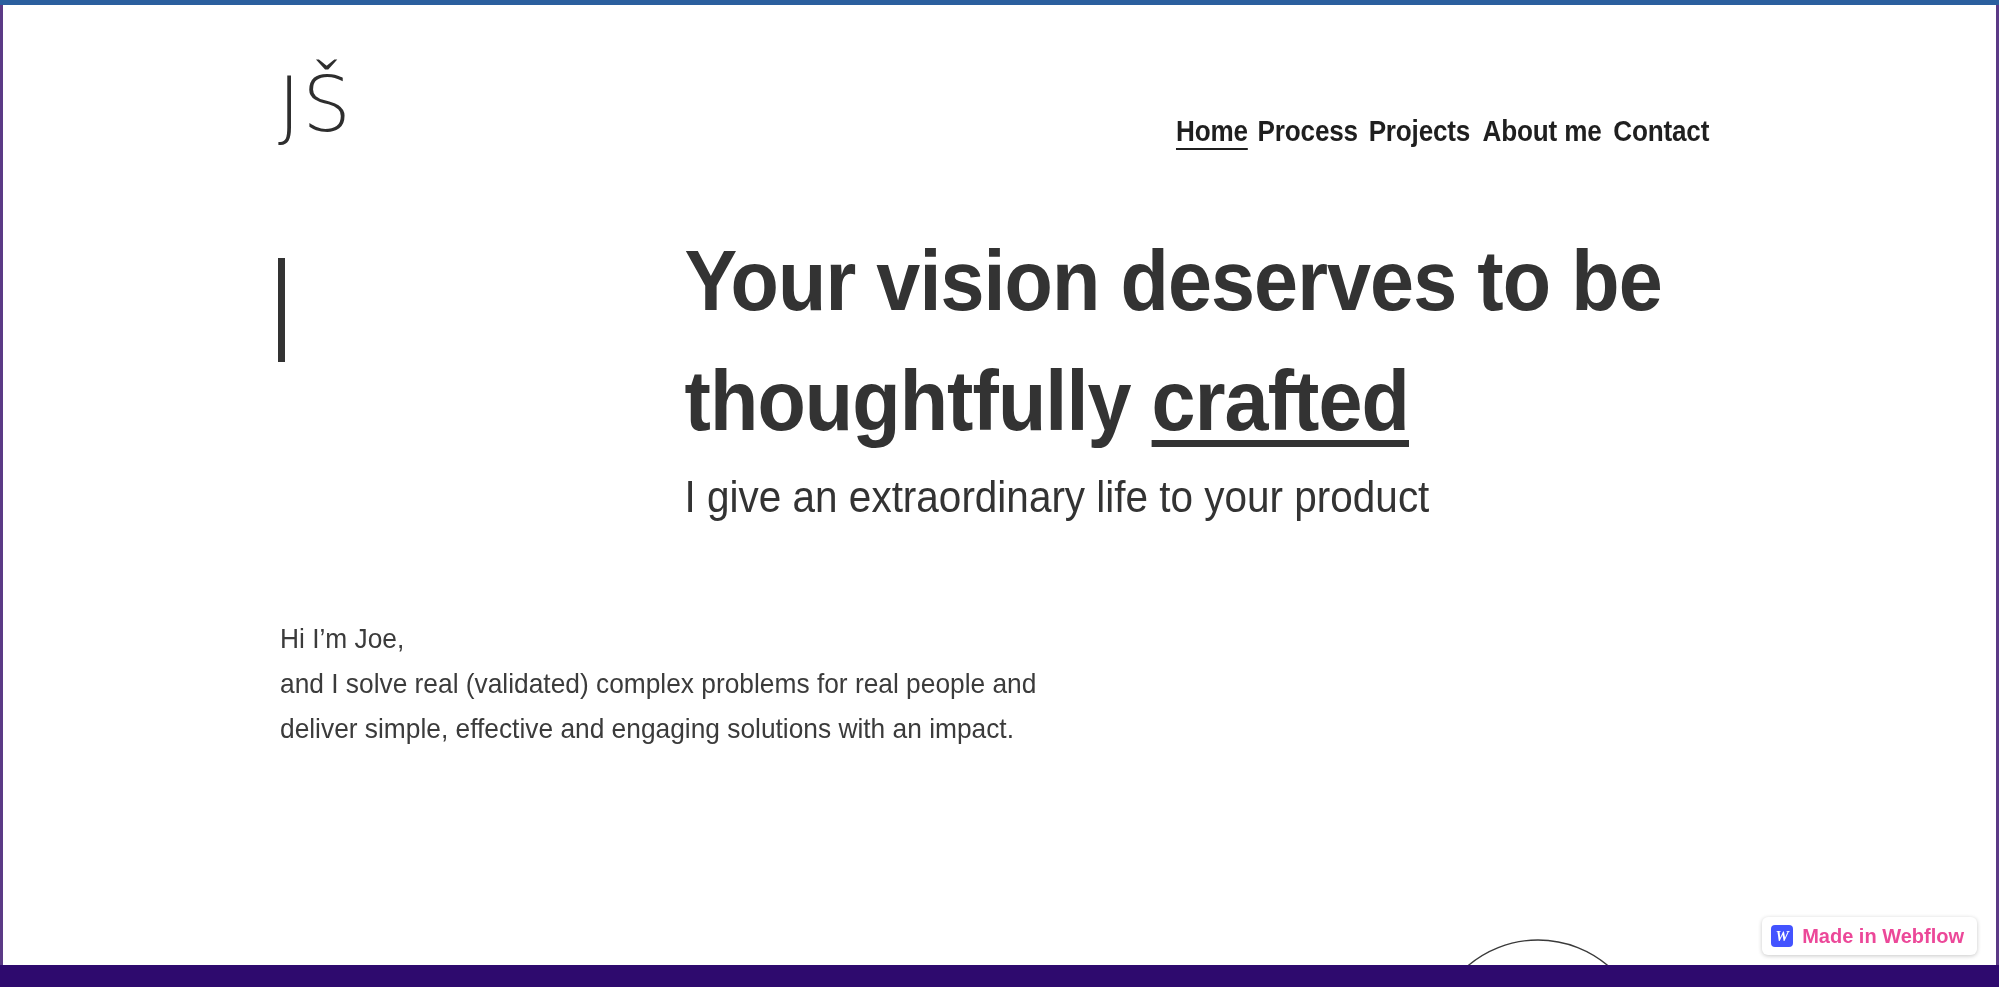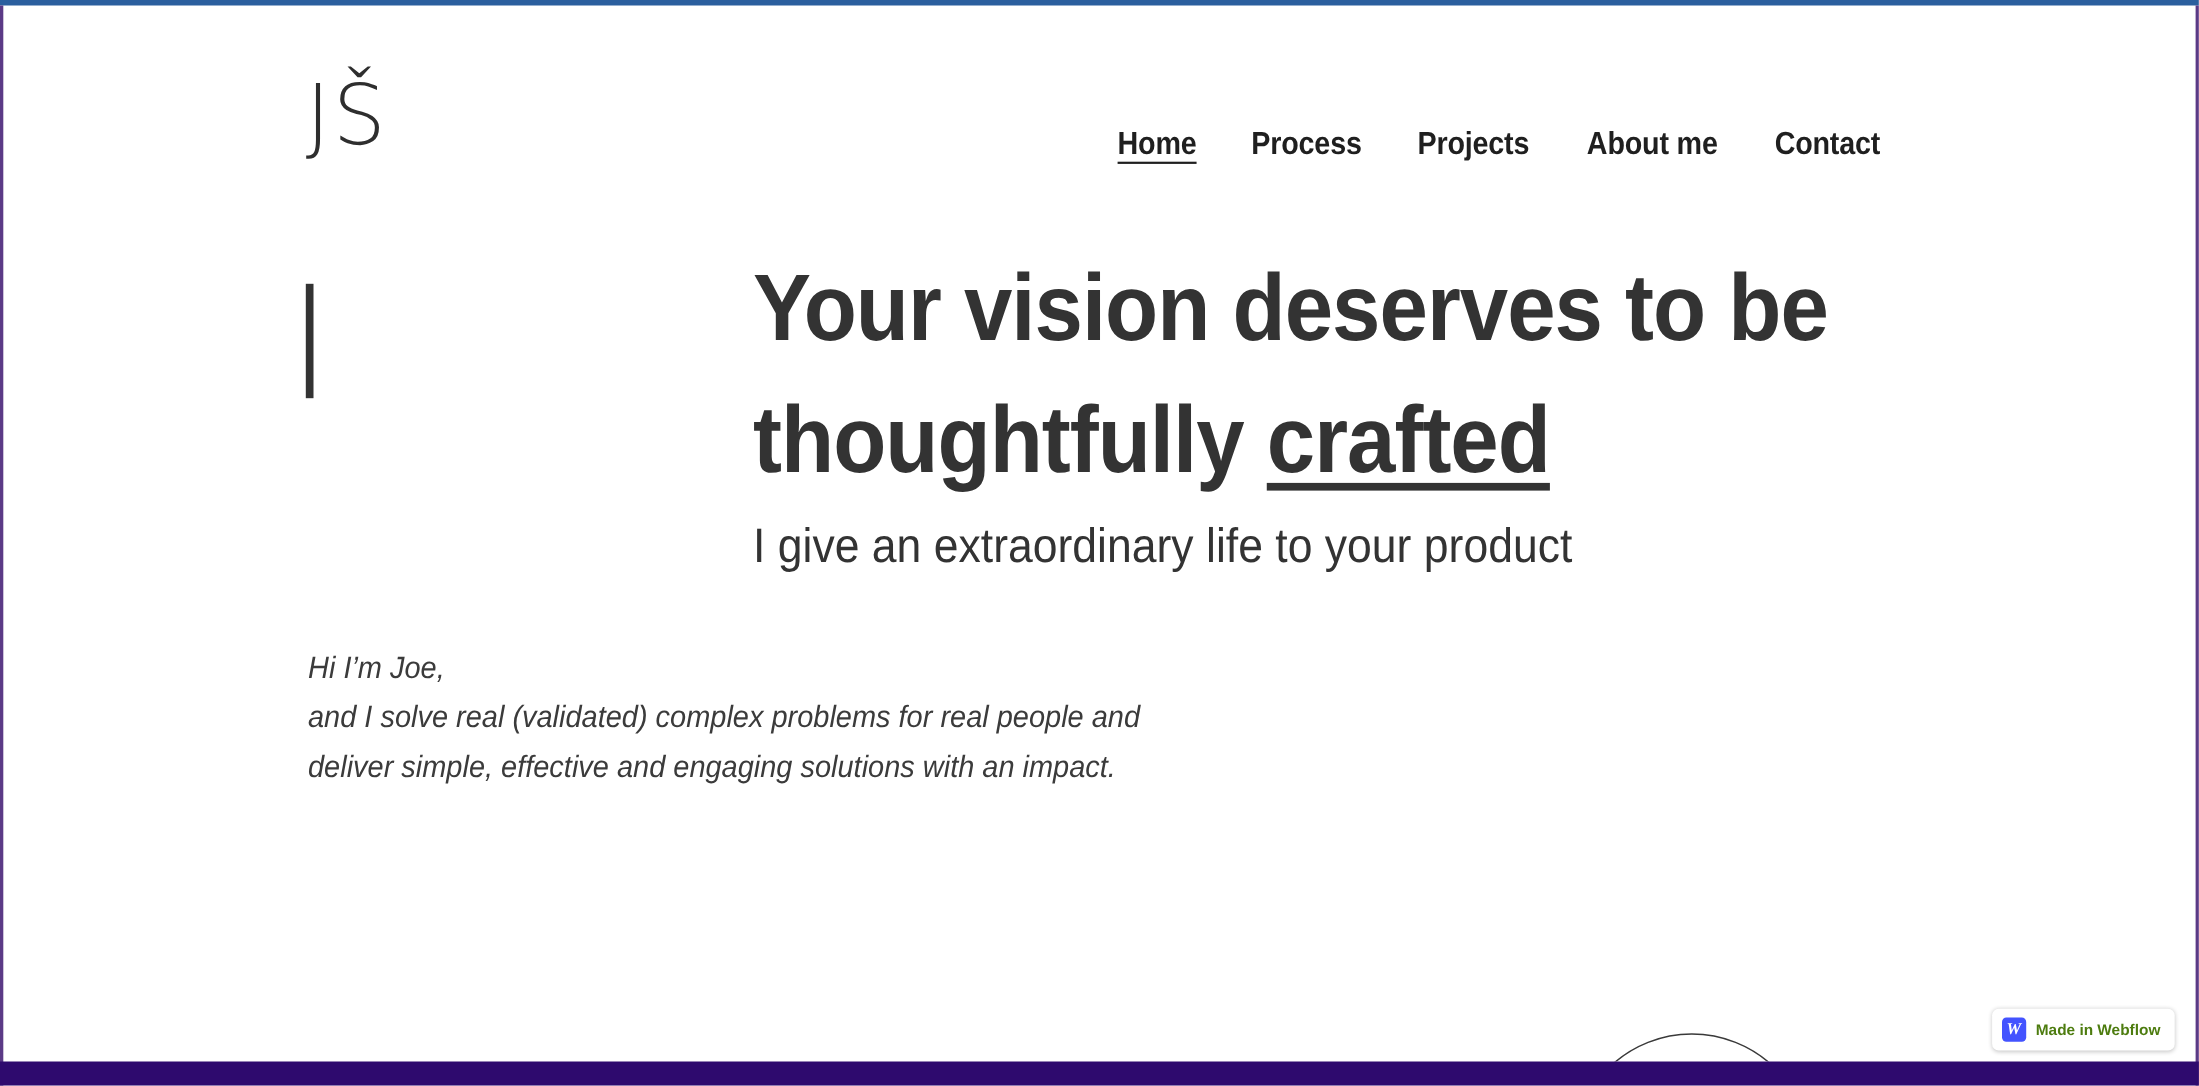--- a/index.html
+++ b/index.html
@@ -84,21 +84,20 @@
     color: #2e2e2e;
     cursor: pointer;
   }
 
   .main-nav {
     position: absolute;
     right: 281px;
     top: 110px;
     display: flex;
     align-items: baseline;
-    gap: 40px;
   }
 
   .nav-link {
     font-family: "Liberation Sans", sans-serif;
     font-weight: 700;
     font-size: 29px;
     line-height: 32px;
     letter-spacing: -0.2px;
     color: #1f1f1f;
     text-decoration: none;
@@ -163,23 +162,22 @@
     line-height: 54px;
     color: #333333;
     transform: scaleX(0.92);
     transform-origin: right center;
   }
 
   
   .intro-copy {
     position: absolute;
     left: 277px;
-    top: 404px;
+    top: 436px;
     width: 960px;
-    font-style: italic;
   }
 
   .intro-line {
     font-family: "Liberation Sans", sans-serif;
     font-weight: 400;
     font-size: 28px;
     line-height: 45px;
     color: #3b3b3b;
     transform: scaleX(0.94);
     transform-origin: left center;
@@ -239,23 +237,23 @@
     color: #ffffff;
     font-family: "Liberation Serif", serif;
     font-style: italic;
     font-weight: 700;
     font-size: 15px;
     line-height: 15px;
   }
   .webflow-text {
     font-family: "Liberation Sans", sans-serif;
     font-weight: 700;
-    font-size: 14px;
+    font-size: 20px;
     line-height: 17px;
-    color: #4d7c0f;
+    color: #ec4899;
     white-space: nowrap;
   }
 </style>
 </head>
 <body>
 
 <div class="chrome-top"></div>
 <div class="chrome-left"></div>
 <div class="chrome-right"></div>
 <div class="chrome-bottom"></div>

